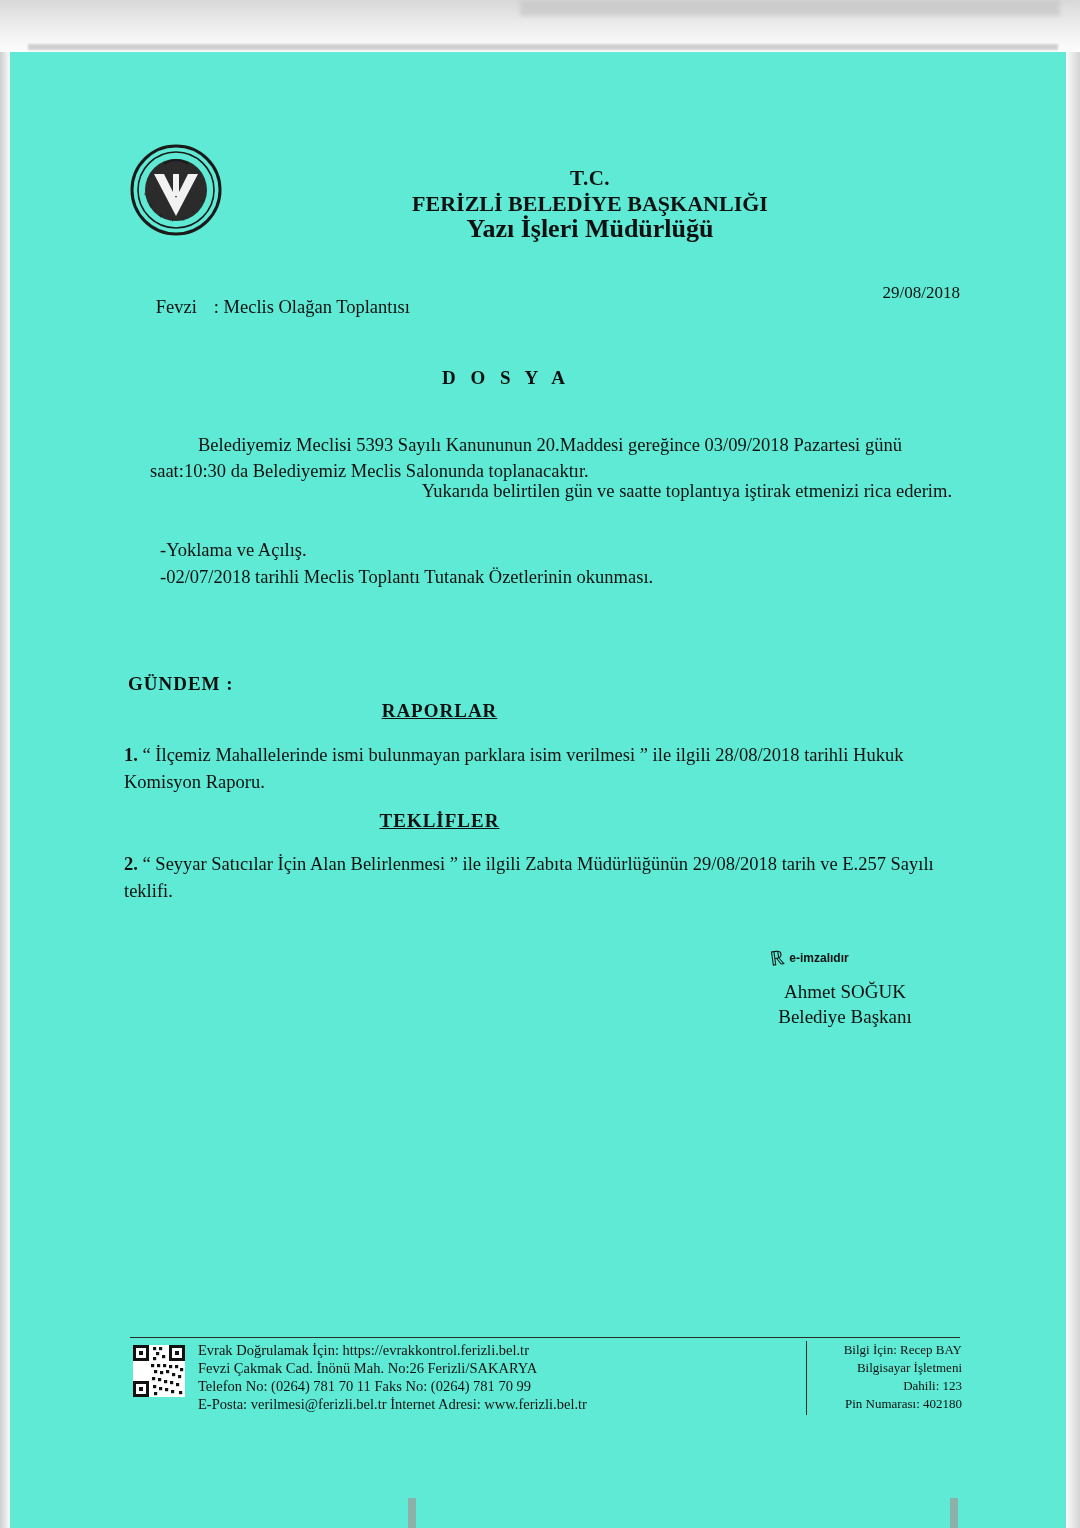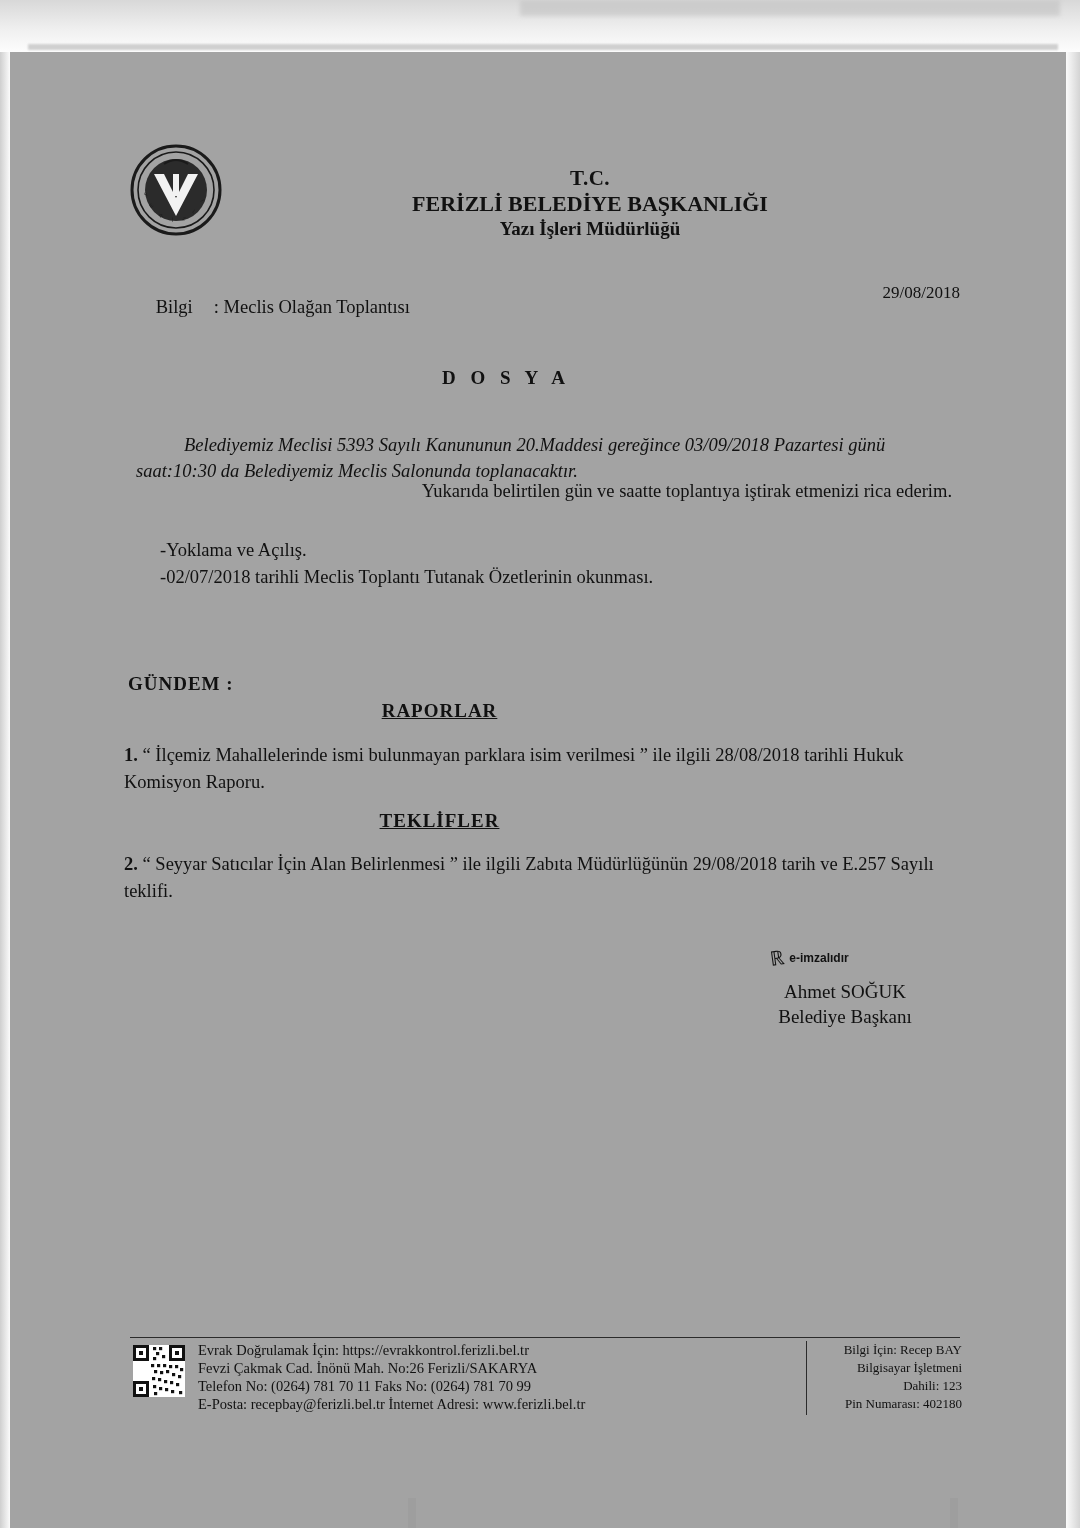--- a/index.html
+++ b/index.html
@@ -11,21 +11,21 @@
     width: 1080px;
     height: 1528px;
     overflow: hidden;
     font-family: "Liberation Serif", serif;
   }
 
   .page {
     position: relative;
     width: 1080px;
     height: 1528px;
-    background: #a3a3a3;
+    background: #5eead4;
     overflow: hidden;
   }
 
   
   .scan-top-edge {
     position: absolute;
     top: 0; left: 0; right: 0;
     height: 52px;
     background: linear-gradient(180deg, #d8d8d8 0%, #efefef 55%, #fdfdfd 100%);
   }
@@ -98,21 +98,21 @@
     line-height: 24px;
     color: #111;
   }
   .title-main {
     font-size: 22px;
     font-weight: bold;
     line-height: 27px;
     color: #111;
   }
   .title-sub {
-    font-size: 19px;
+    font-size: 26px;
     font-weight: bold;
     line-height: 24px;
     color: #111;
   }
 
   
   .meta {
     position: absolute;
     top: 270px;
     left: 128px;
@@ -141,27 +141,26 @@
     font-size: 19px;
     font-weight: bold;
     letter-spacing: 5px;
     color: #111;
   }
 
   
   .para1 {
     position: absolute;
     top: 432px;
-    left: 136px;
+    left: 150px;
     width: 800px;
     font-size: 18.5px;
     line-height: 26px;
     color: #111;
     text-indent: 48px;
-    font-style: italic;
   }
   .para2 {
     position: absolute;
     top: 478px;
     left: 152px;
     width: 800px;
     font-size: 18.5px;
     line-height: 26px;
     color: #111;
     text-indent: 48px;
@@ -331,21 +330,21 @@
     </div>
     <div class="header-titles">
       <div class="title-tc">T.C.</div>
       <div class="title-main">FERİZLİ BELEDİYE BAŞKANLIĞI</div>
       <div class="title-sub">Yazı İşleri Müdürlüğü</div>
     </div>
   </div>
 
   <div class="meta">
     <div class="meta-row">
-      <span class="meta-label">Bilgi</span><span>: Meclis Olağan Toplantısı</span>
+      <span class="meta-label">Fevzi</span><span>: Meclis Olağan Toplantısı</span>
     </div>
   </div>
   <div class="meta-date">29/08/2018</div>
 
   <div class="dosya">D O S Y A</div>
 
   <div class="para1">Belediyemiz Meclisi 5393 Sayılı Kanununun 20.Maddesi gereğince 03/09/2018 Pazartesi günü saat:10:30 da Belediyemiz Meclis Salonunda toplanacaktır.</div>
   <div class="para2">Yukarıda belirtilen gün ve saatte toplantıya iştirak etmenizi rica ederim.</div>
 
   <div class="agenda-pre">
@@ -415,21 +414,21 @@
           <rect x="23" y="23" width="1.6" height="1.6"></rect>
         <rect x="10.5" y="23.5" width="1.6" height="1.6"></rect>
       </g>
     </svg>
   </div>
 
   <div class="footer-left">
     <div>Evrak Doğrulamak İçin: https://evrakkontrol.ferizli.bel.tr</div>
     <div>Fevzi Çakmak Cad. İnönü Mah. No:26 Ferizli/SAKARYA</div>
     <div>Telefon No: (0264) 781 70 11 Faks No: (0264) 781 70 99</div>
-    <div>E-Posta: recepbay@ferizli.bel.tr  İnternet Adresi: www.ferizli.bel.tr</div>
+    <div>E-Posta: verilmesi@ferizli.bel.tr  İnternet Adresi: www.ferizli.bel.tr</div>
   </div>
 
   <div class="footer-divider"></div>
 
   <div class="footer-right">
     <div>Bilgi İçin: Recep BAY</div>
     <div>Bilgisayar İşletmeni</div>
     <div>Dahili: 123</div>
     <div>Pin Numarası: 402180</div>
   </div>

